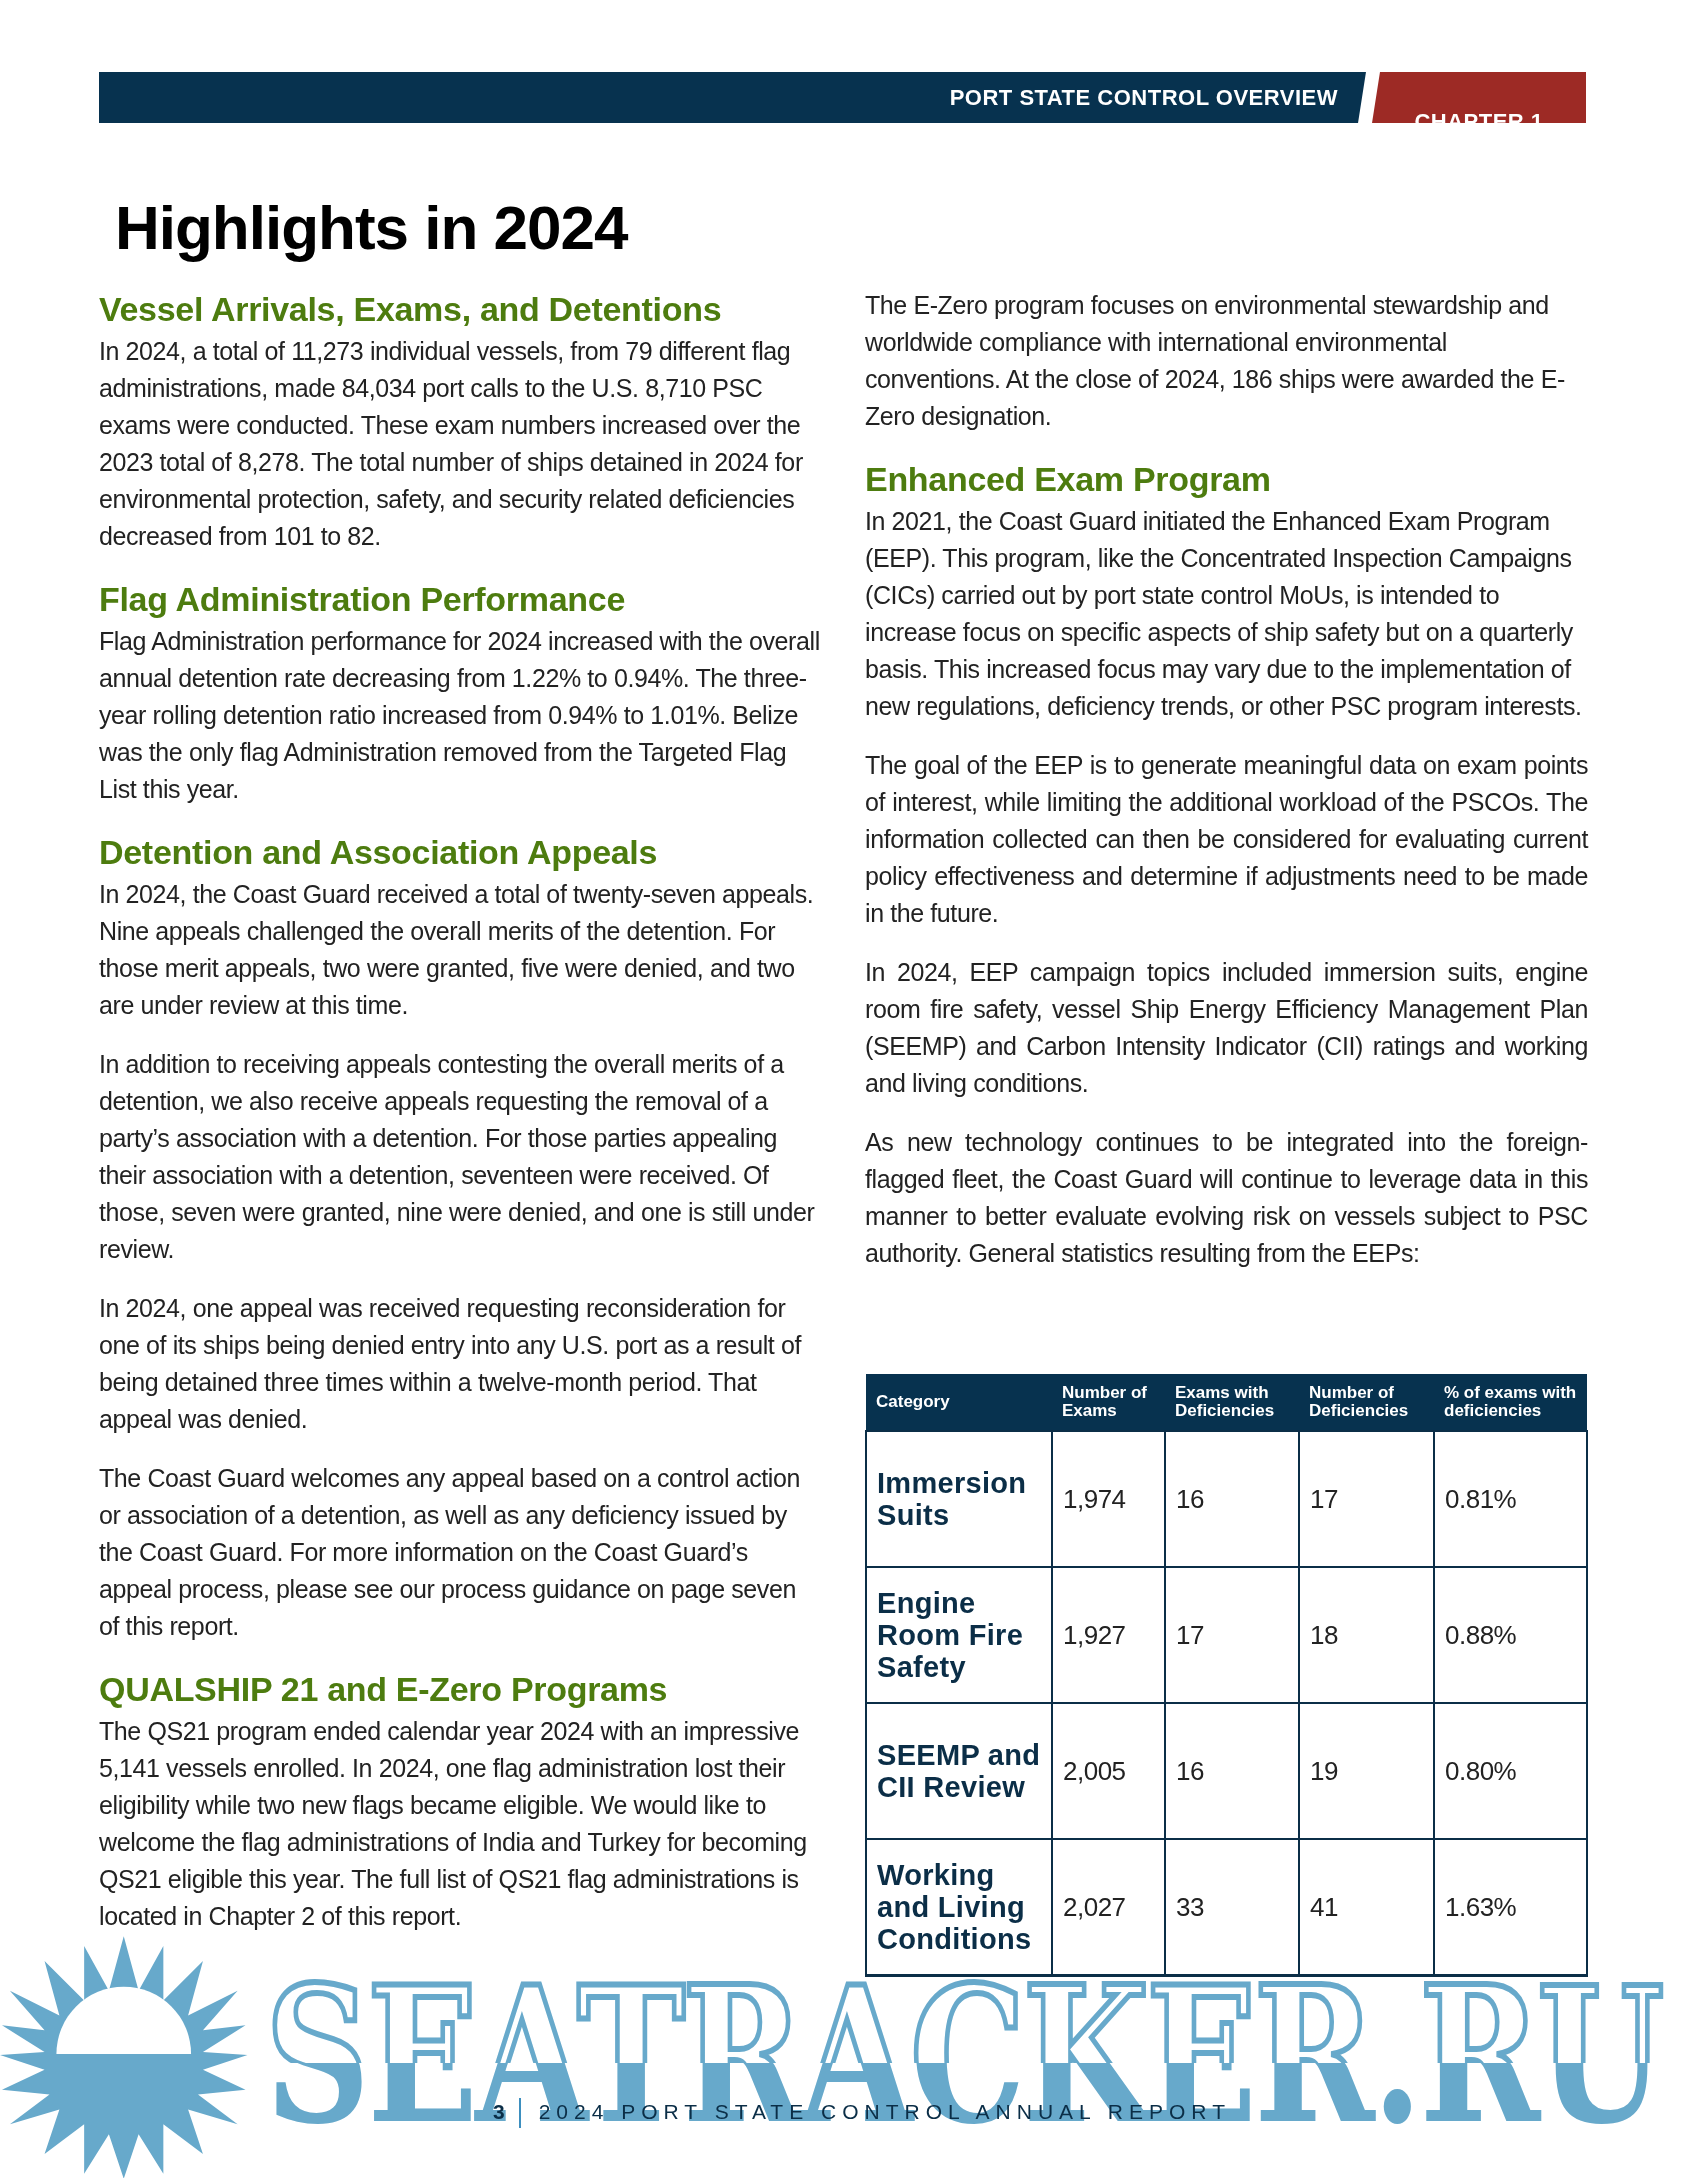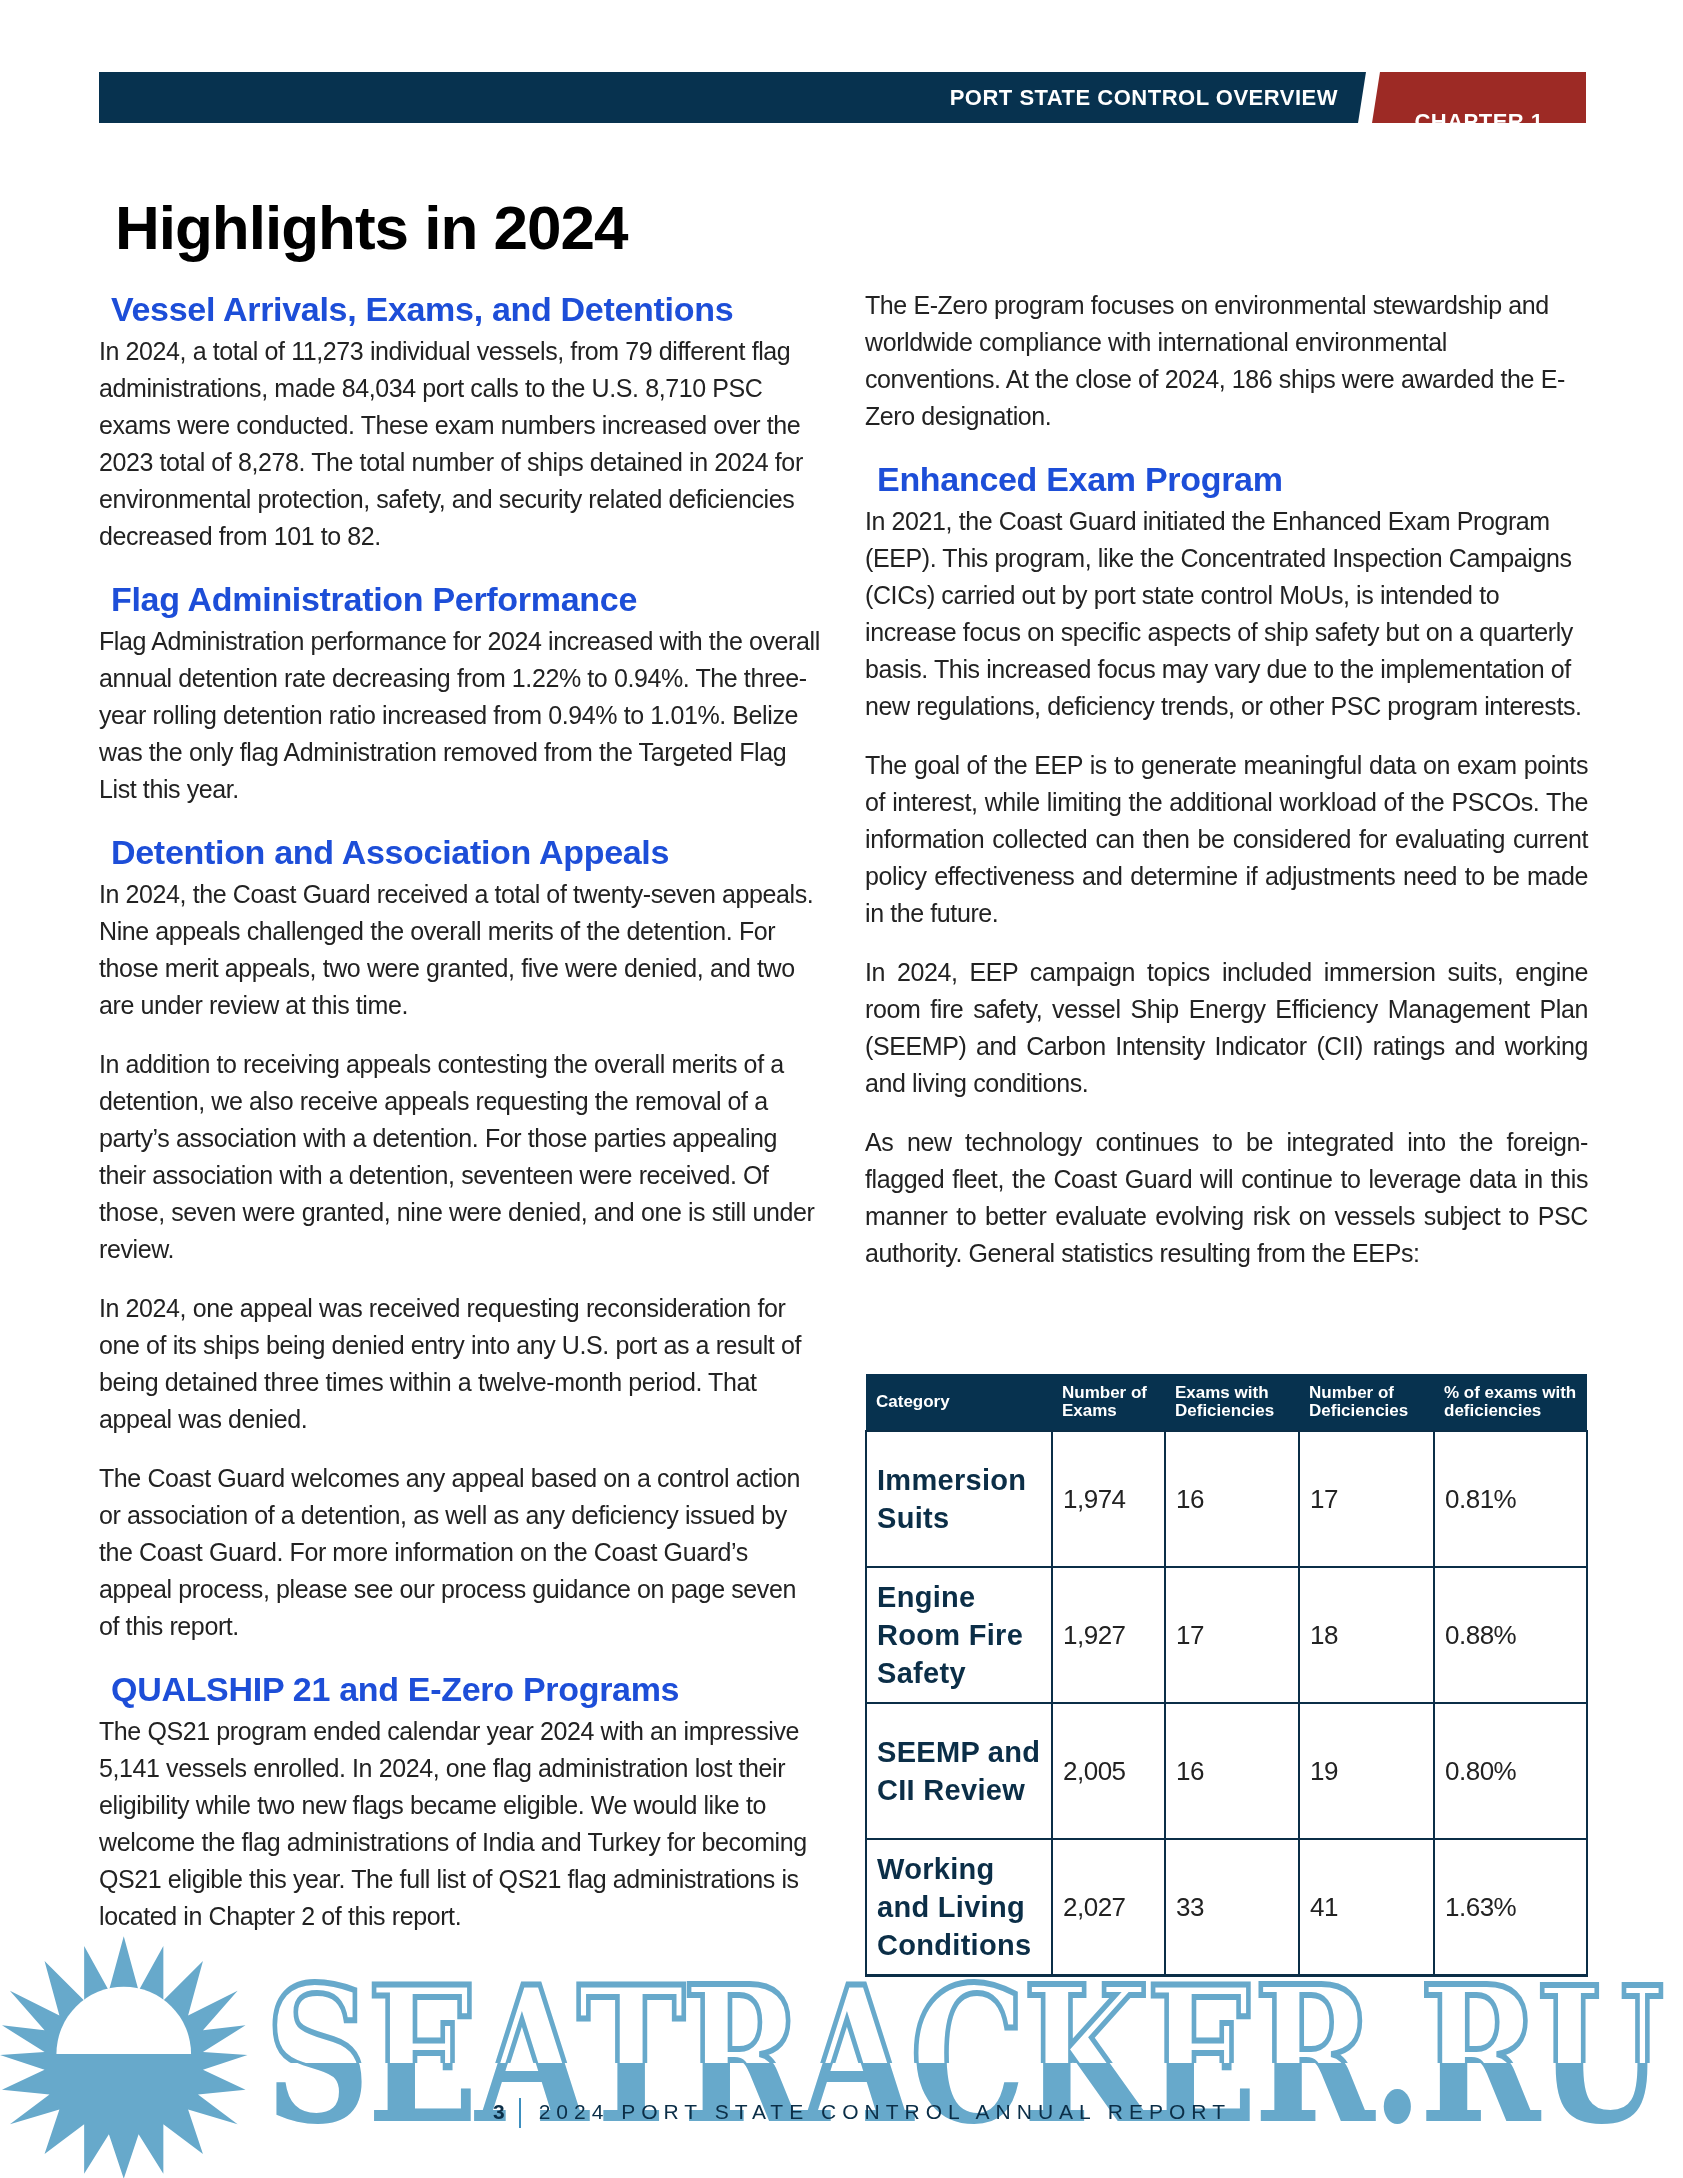--- a/index.html
+++ b/index.html
@@ -31,21 +31,21 @@
     color:#fff; font-weight:bold; font-size:22px; text-align:center; letter-spacing:0.5px;margin-top:24px;
   }
   .page-title {
     position:absolute; left:99px; top:176px; margin:16px;
     font-size:62px; font-weight:bold; color:#000; letter-spacing:-1px;
   }
   .col { position:absolute; width:723px; }
   .col-left { left:99px; top:287px; }
   .col-right { left:865px; top:287px; }
   h2.sec {
-    margin:0 0 2px 12px; font-size:34px; font-weight:bold; color:#1d4ed8;
+    margin:0 0 2px 0; font-size:34px; font-weight:bold; color:#4d7c0f;
     line-height:44px; letter-spacing:-0.3px;
   }
   p.body {
     margin:0 0 22px 0; font-size:25px; line-height:37px; color:#222;
     font-weight:normal; letter-spacing:-0.4px;
   }
   p.justify { text-align:justify; }
   table.eep {
     position:absolute; left:865px; top:1342px; width:721px;
     border-collapse:collapse; table-layout:fixed;margin-top:32px;
@@ -53,21 +53,21 @@
   table.eep th {
     background:#07324f; color:#fff; font-size:17px; font-weight:bold;
     text-align:left; padding:4px 10px; height:48px; line-height:18px;
     vertical-align:middle;
   }
   table.eep td {
     border:2px solid #0b2e47; height:134px; padding:0 8px 0 10px;
     font-size:26px; color:#222; vertical-align:middle; letter-spacing:-0.5px;
   }
   table.eep td.cat {
-    font-weight:bold; color:#0b2e47; font-size:29px; line-height:38px; letter-spacing:0.3px;
+    font-weight:bold; color:#0b2e47; font-size:29px; line-height:32px; letter-spacing:0.3px;
   }
   table.eep tr:last-child td { border-bottom:3px solid #0b2e47; }
   .footer {
     position:absolute; left:465px; top:2097px; height:30px; line-height:30px;
     font-size:21px; color:#0b2e47; letter-spacing:6px; z-index:3;margin-left:28px;
   }
   .footer .pg { font-weight:bold; letter-spacing:0; margin-right:14px; }
   .footer .sep { display:inline-block; width:2px; height:30px; background:#3d8fbf; vertical-align:middle; margin-right:18px; }
   .watermark { position:absolute; left:0; top:1931px; width:1683px; height:248px; z-index:2; pointer-events:none; }
 </style>

